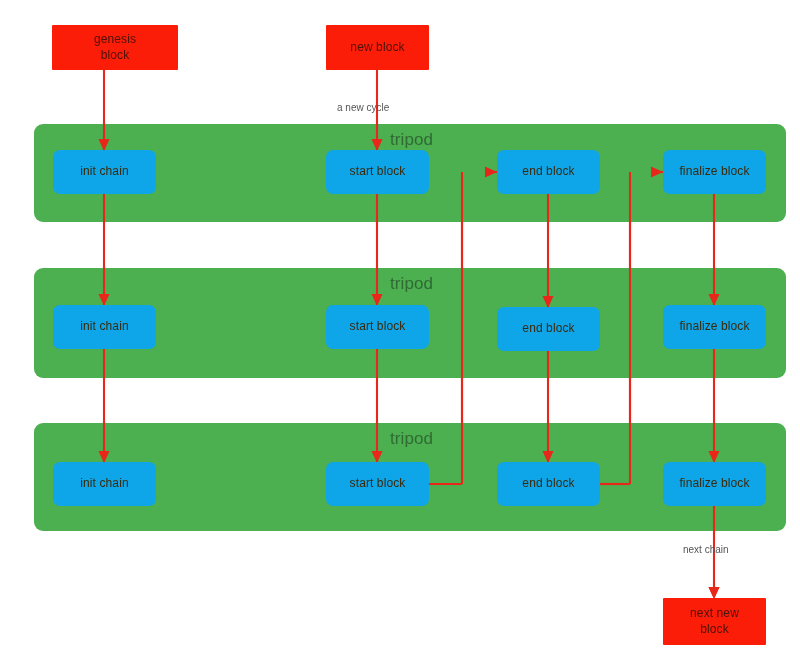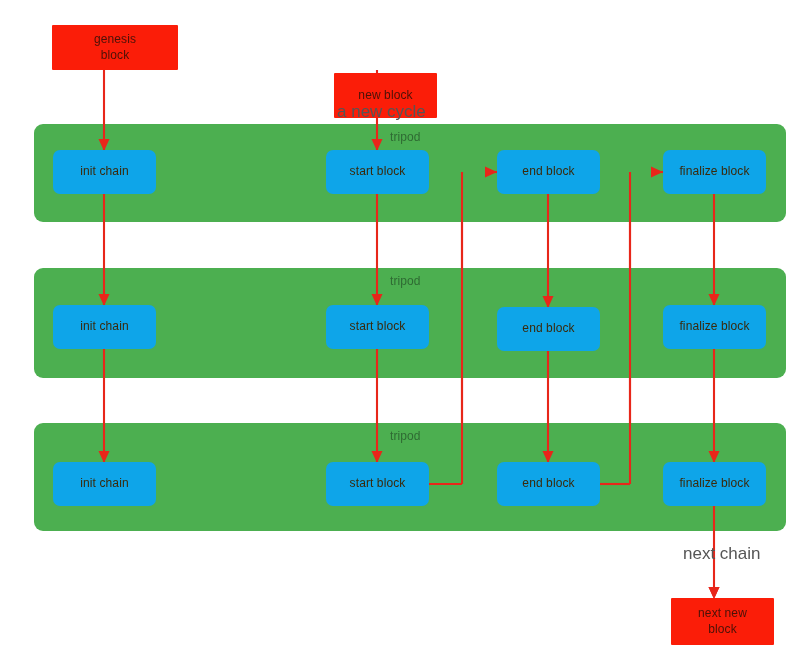--- a/index.html
+++ b/index.html
@@ -6,21 +6,21 @@
   body{width:800px;height:660px;font-family:"Liberation Sans",sans-serif;}
   #stage{position:relative;width:800px;height:660px;overflow:hidden;background:#fff;}
 
   .swimlane{
     position:absolute;
     background:#4caf50;
     border-radius:9px;
   }
   .lane-label{
     position:absolute;
-    font-size:12px;
+    font-size:17px;
     color:#2f6b33;
     letter-spacing:.1px;
     white-space:nowrap;
   }
 
   .node{
     position:absolute;
     display:flex;
     align-items:center;
     justify-content:center;
@@ -36,21 +36,21 @@
     border-radius:7px;
   }
   .node.event-box{
     background:#fb1d08;
     color:#4a1208;
     border-radius:1px;
   }
 
   .edge-label{
     position:absolute;
-    font-size:17px;
+    font-size:10px;
     color:#555555;
     white-space:nowrap;
   }
 
   svg#wires{
     position:absolute;
     left:0;top:0;
     width:800px;height:660px;
     overflow:visible;
     pointer-events:none;
@@ -187,24 +187,24 @@
       <path d="M714,599 L708.5,587 L719.5,587 Z" style="fill:#e8261a;stroke:none;"></path>
       <line x1="488" y1="172" x2="497" y2="172"></line>
       <line x1="654" y1="172" x2="663" y2="172"></line>
     </g>
   </svg>
 
   <div class="node event-box" style="left:52px;top:25px;width:126px;height:45px;">
     <span style="white-space:pre-line;">genesis
 block</span>
   </div>
-  <div class="node event-box" style="left:334px;top:25px;width:103px;height:45px;margin-top:48px;">
+  <div class="node event-box" style="left:326px;top:25px;width:103px;height:45px;">
     <span style="white-space:pre-line;">new block</span>
   </div>
-  <div class="node event-box" style="left:663px;top:598px;width:103px;height:47px;margin-left:8px;">
+  <div class="node event-box" style="left:663px;top:598px;width:103px;height:47px;">
     <span style="white-space:pre-line;">next new
 block</span>
   </div>
 
   <div class="node stage-box" style="left:53px;top:150px;width:103px;height:44px;">
     <span>init chain</span>
   </div>
   <div class="node stage-box" style="left:326px;top:150px;width:103px;height:44px;">
     <span>start block</span>
   </div>

